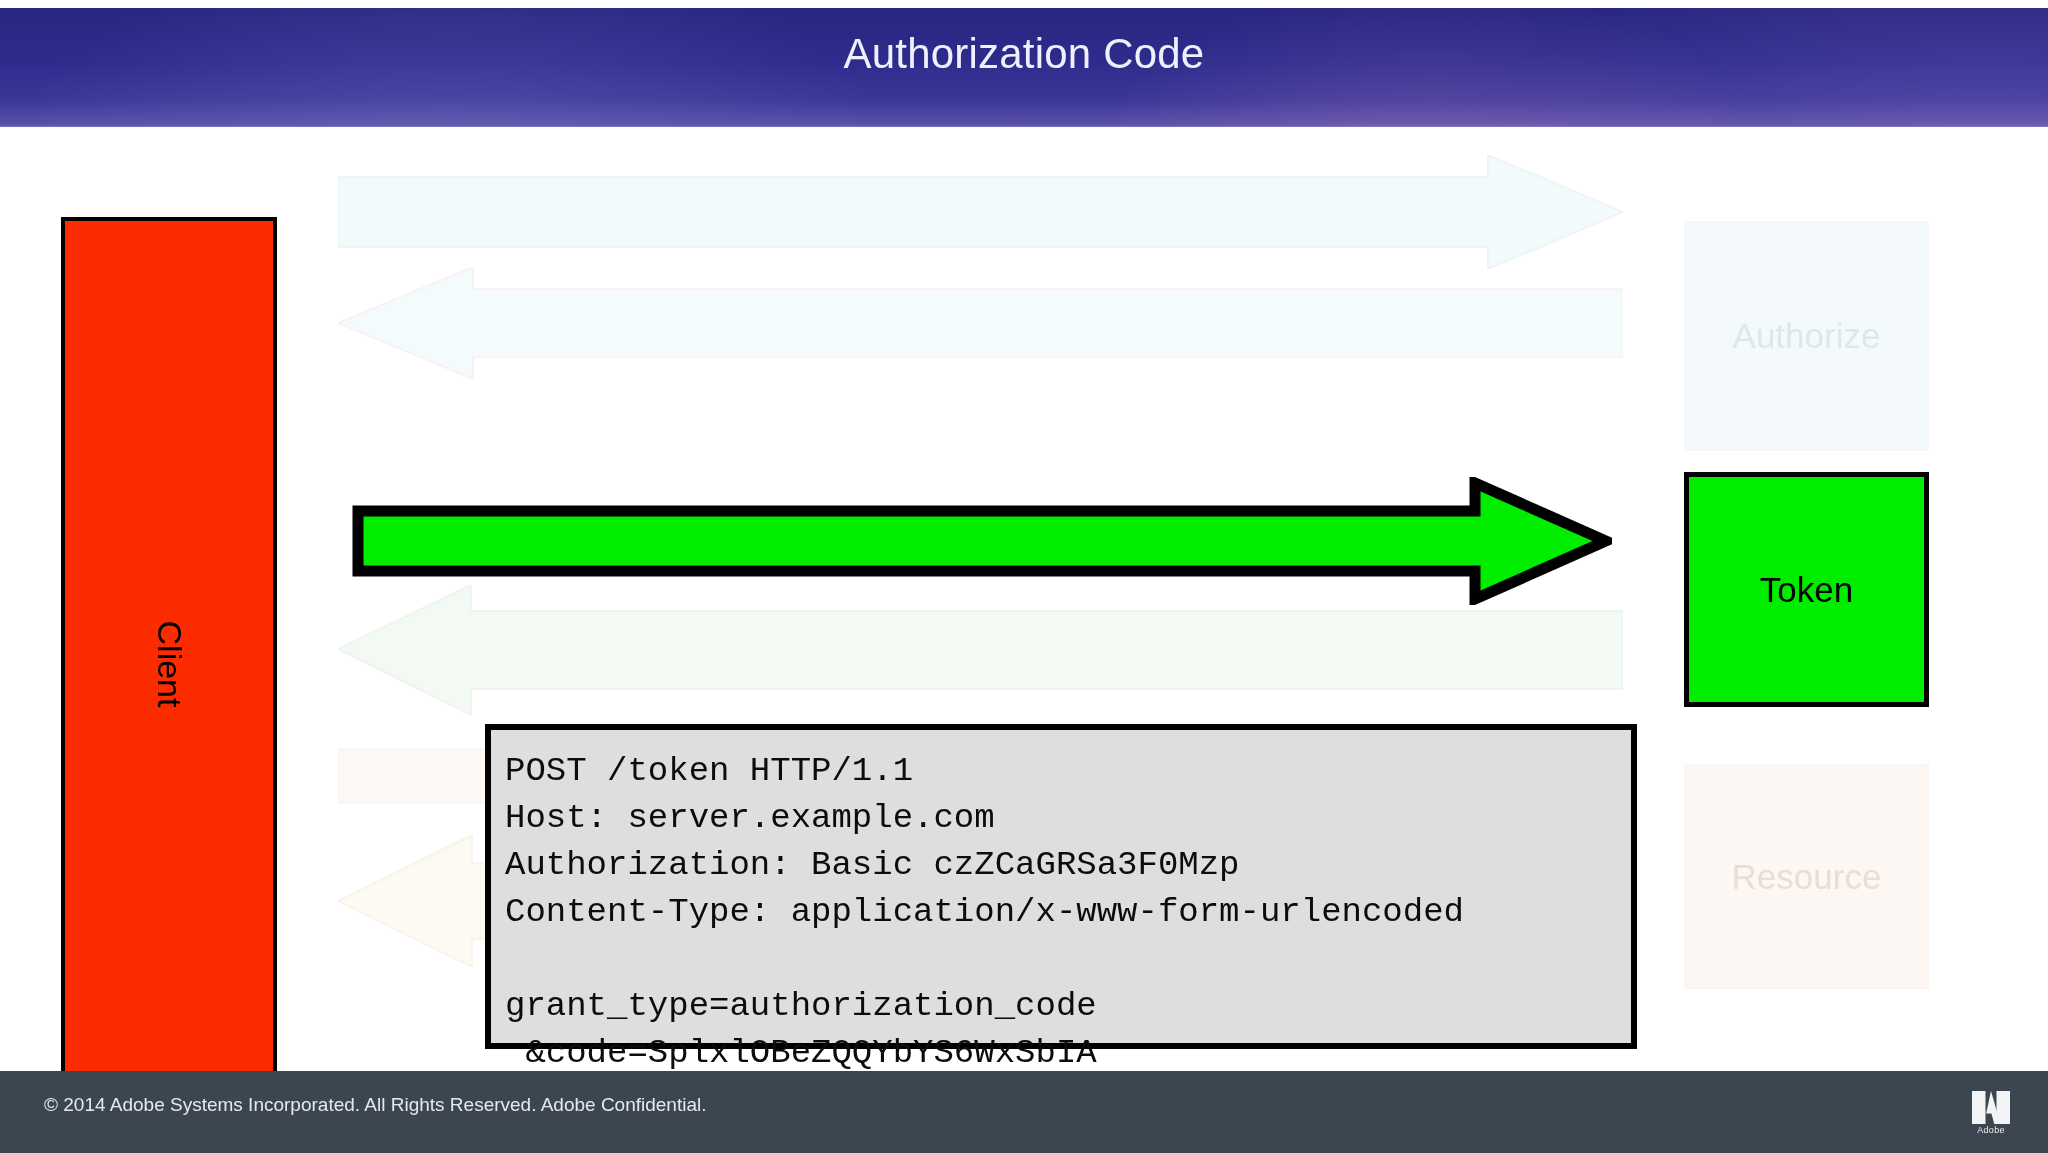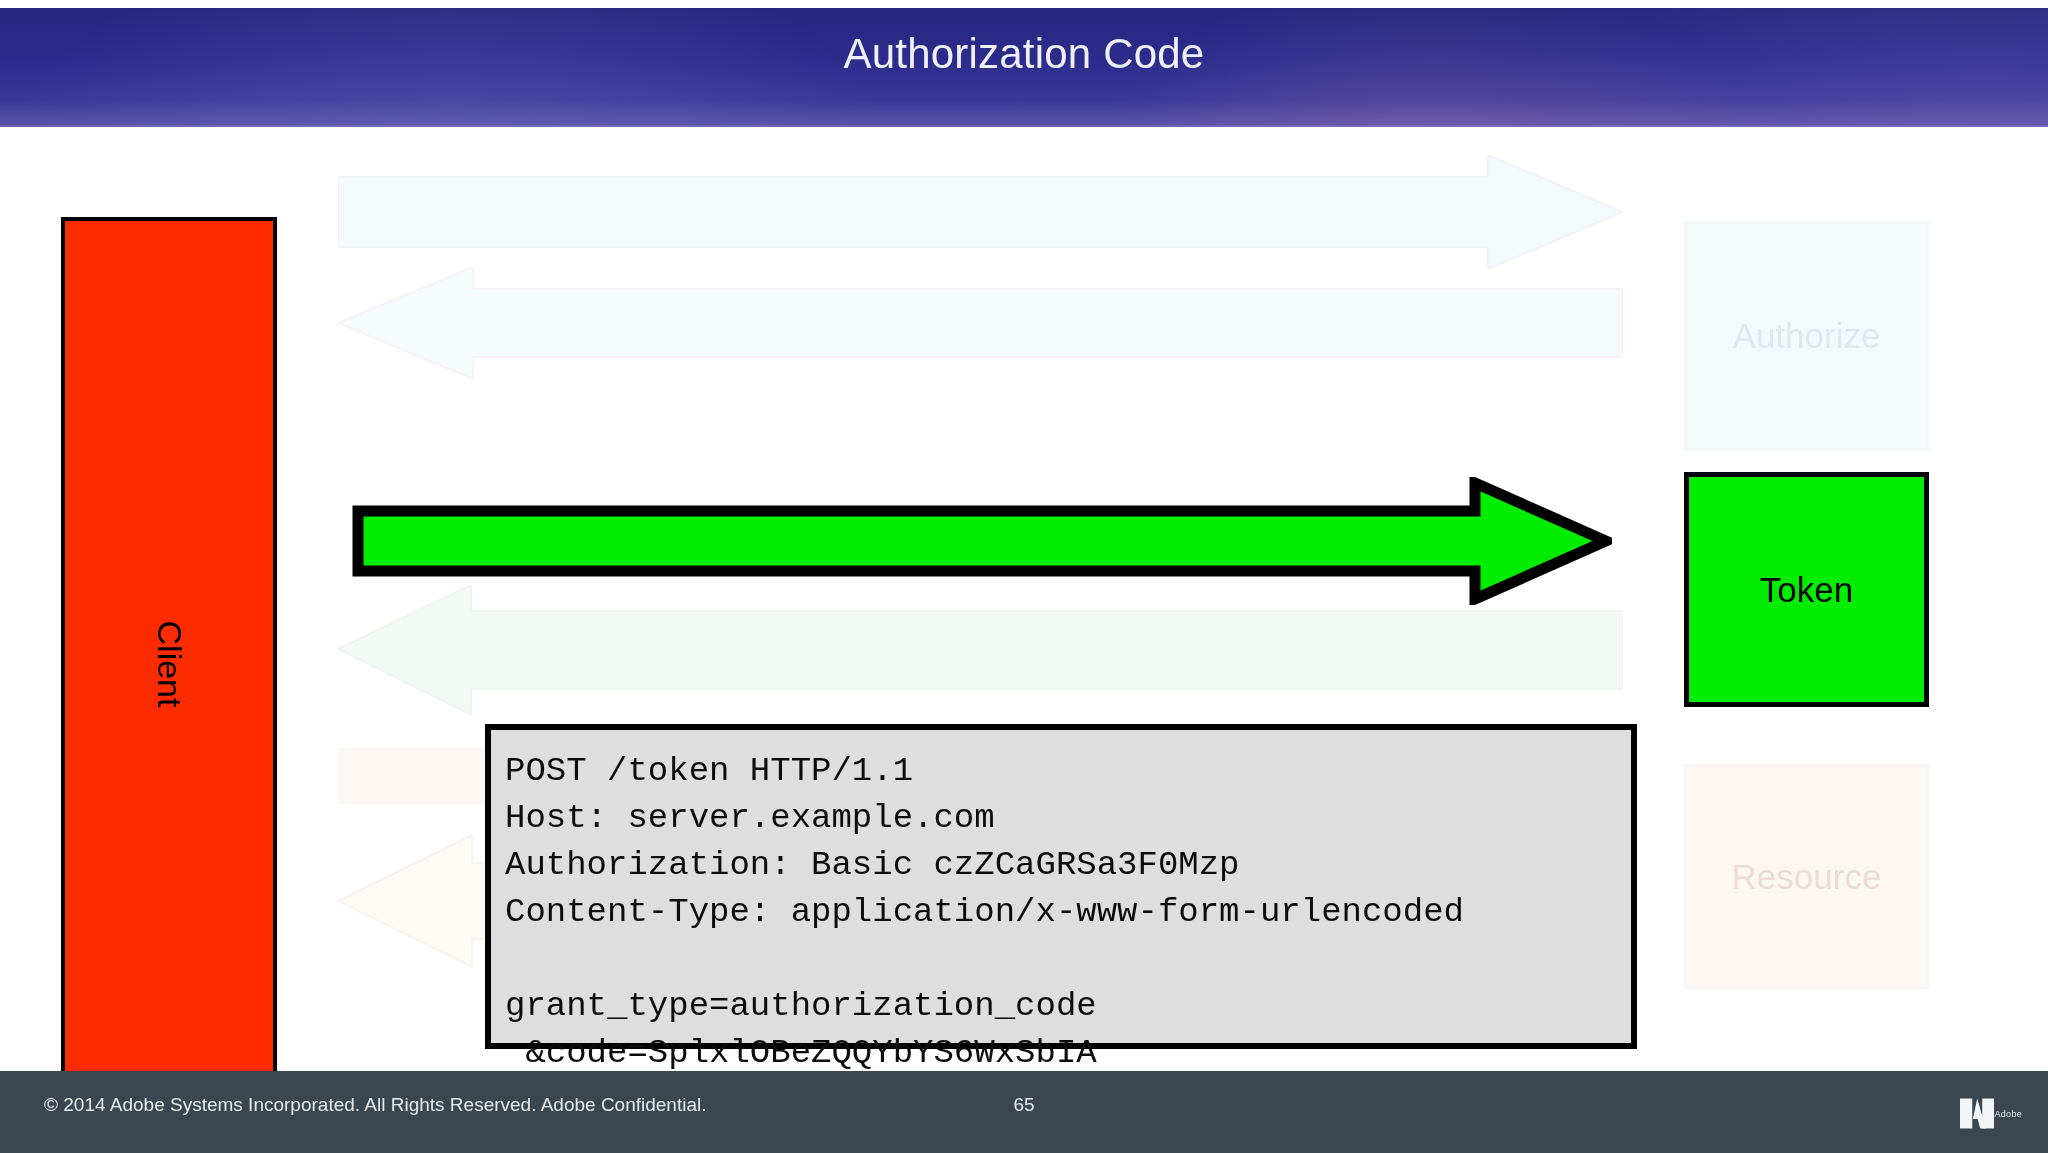--- a/index.html
+++ b/index.html
@@ -166,21 +166,21 @@
     font-size: 19px;
     font-family: "Liberation Sans", sans-serif;
   }
   .adobe-logo {
     position: absolute;
     right: 26px;
     top: 16px;
     width: 62px;
     height: 52px;
     display: flex;
-    flex-direction: row;
+    flex-direction: column;
     align-items: center;
     justify-content: center;
   }
   .adobe-mark { display: block; }
   .adobe-word {
     color: #eceef0;
     font-size: 9px;
     letter-spacing: 0.3px;
     font-family: "Liberation Sans", sans-serif;
     margin-top: 1px;
@@ -256,21 +256,20 @@
 Content-Type: application/x-www-form-urlencoded
 
 grant_type=authorization_code
  &amp;code=SplxlOBeZQQYbYS6WxSbIA</pre>
     </div>
 
   </div>
 
   <div class="footer">
     <div class="footer-copy">© 2014 Adobe Systems Incorporated.  All Rights Reserved.  Adobe Confidential.</div>
-    <div class="footer-page">65</div>
     <div class="adobe-logo">
       <svg class="adobe-mark" width="38" height="33" viewBox="0 0 38 33">
         <polygon points="0,0 13.5,0 13.5,33 0,33" fill="#f2f4f6"></polygon>
         <polygon points="24.5,0 38,0 38,33 24.5,33" fill="#f2f4f6"></polygon>
         <polygon points="19,0 28.5,33 22.3,33 19.4,22.6 14.2,22.6" fill="#f2f4f6"></polygon>
       </svg>
       <span class="adobe-word">Adobe</span>
     </div>
   </div>
 

